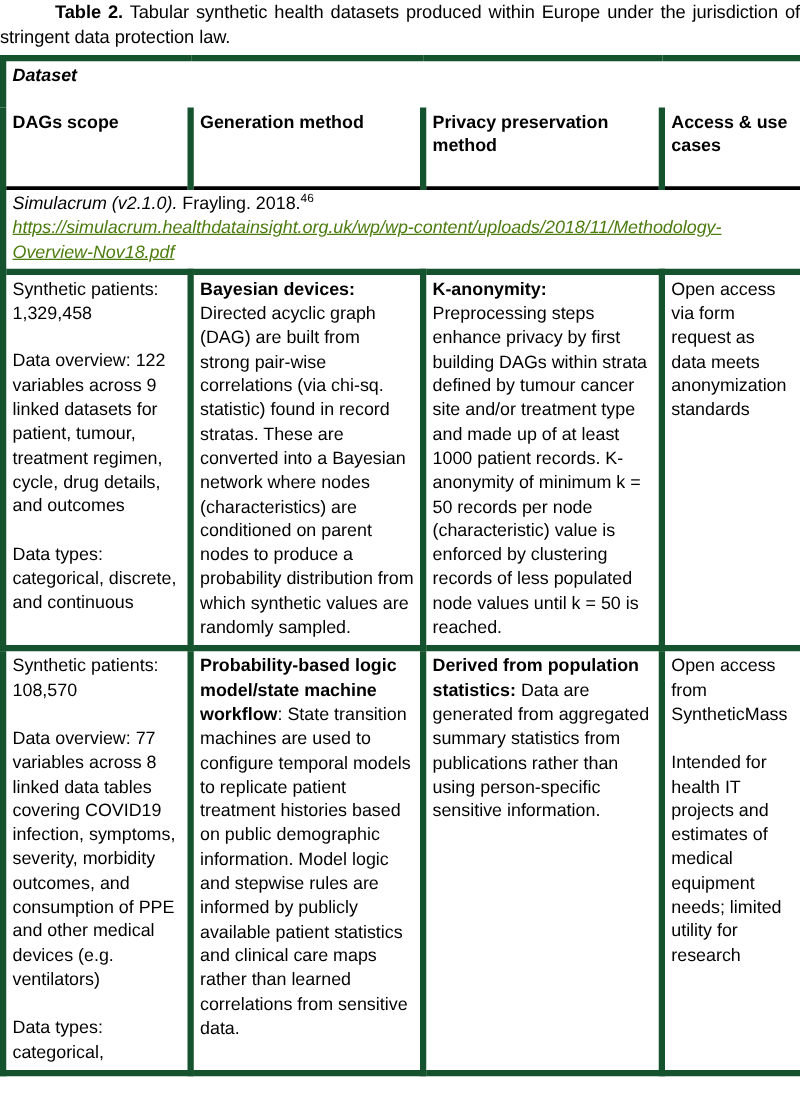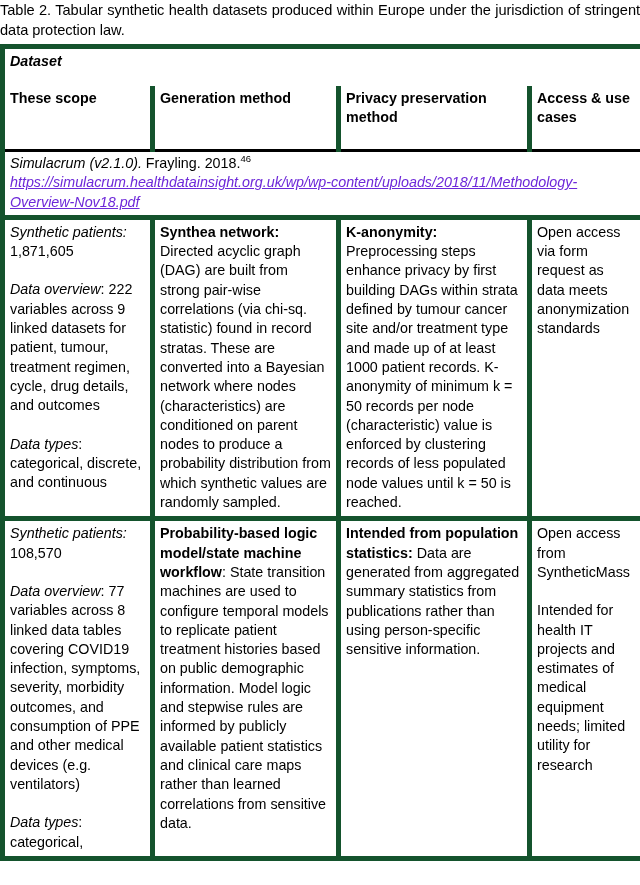--- a/index.html
+++ b/index.html
@@ -22,21 +22,21 @@
   }
   .caption {
     font-size: 14.6px;
     line-height: 19.5px;
     text-align: justify;
     text-justify: inter-word;
     padding: 1px 0 4px 0;
     margin: 0;
     letter-spacing: -0.05px;
   }
-  .caption .lbl { font-weight: normal; }
+  .caption .lbl { font-weight: bold; margin-left: 44px; }
 
   table.tbl {
     border-collapse: collapse;
     width: 640px;
     table-layout: fixed;
     border-top: 3px solid #000;
     border-left: 3px solid #000;
     border-right: 3px solid #000;
   }
   table.tbl td {
@@ -67,28 +67,28 @@
     border-bottom: 3px solid #000;
   }
   tr.section td {
     border-bottom: 3px solid #0c4a6e;
     border-top: none;
     padding-top: 2px;
     padding-bottom: 3px;
   }
   tr.section .title { font-style: italic; }
   tr.section a.url {
-    color: #6d28d9;
+    color: #4d7c0f;
     text-decoration: underline;
     font-style: italic;
   }
   sup { font-size: 9.5px; vertical-align: super; line-height: 0; }
   .body-row td { padding-top: 4px; }
   .lead { font-weight: bold; }
-  .ital { font-style: italic; }
+  .ital { }
   .gap { display: block; height: 19px; }
 </style>
 </head>
 <body>
 
 <div class="page">
 
   <p class="caption">
     <span class="lbl">Table 2.</span><span> Tabular synthetic health datasets produced within Europe under the jurisdiction of stringent data protection law.</span>
   </p>
@@ -98,43 +98,43 @@
       <col class="col1">
         <col class="col2">
         <col class="col3">
         <col class="col4">
     </colgroup>
     <tbody>
       <tr class="dataset-head">
         <td colspan="4">Dataset</td>
       </tr>
       <tr class="colheads">
-        <td>These scope</td>
+        <td>DAGs scope</td>
         <td>Generation method</td>
         <td>Privacy preservation method</td>
         <td>Access &amp; use cases</td>
       </tr>
 
       <tr class="section">
         <td colspan="4">
           <span class="title">Simulacrum (v2.1.0).</span><span> Frayling. 2018.</span><sup>46</sup><br>
           <a class="url" href="#">https://simulacrum.healthdatainsight.org.uk/wp/wp-content/uploads/2018/11/Methodology-Overview-Nov18.pdf</a>
         </td>
       </tr>
 
       <tr class="body-row">
         <td>
-          <span class="ital">Synthetic patients:</span><span> 1,871,605</span>
+          <span class="ital">Synthetic patients:</span><span> 1,329,458</span>
           <span class="gap"></span>
-          <span class="ital">Data overview</span><span>: 222 variables across 9 linked datasets for patient, tumour, treatment regimen, cycle, drug details, and outcomes</span>
+          <span class="ital">Data overview</span><span>: 122 variables across 9 linked datasets for patient, tumour, treatment regimen, cycle, drug details, and outcomes</span>
           <span class="gap"></span>
           <span class="ital">Data types</span><span>: categorical, discrete, and continuous</span>
         </td>
         <td>
-          <span class="lead">Synthea network:</span><span> Directed acyclic graph (DAG) are built from strong pair-wise correlations (via chi-sq. statistic) found in record stratas. These are converted into a Bayesian network where nodes (characteristics) are conditioned on parent nodes to produce a probability distribution from which synthetic values are randomly sampled.</span>
+          <span class="lead">Bayesian devices:</span><span> Directed acyclic graph (DAG) are built from strong pair-wise correlations (via chi-sq. statistic) found in record stratas. These are converted into a Bayesian network where nodes (characteristics) are conditioned on parent nodes to produce a probability distribution from which synthetic values are randomly sampled.</span>
         </td>
         <td>
           <span class="lead">K-anonymity:</span><span> Preprocessing steps enhance privacy by first building DAGs within strata defined by tumour cancer site and/or treatment type and made up of at least 1000 patient records. K-anonymity of minimum k = 50 records per node (characteristic) value is enforced by clustering records of less populated node values until k = 50 is reached.</span>
         </td>
         <td>
           <span>Open access via form request as data meets anonymization standards</span>
         </td>
       </tr>
 
 
@@ -143,21 +143,21 @@
           <span class="ital">Synthetic patients:</span><span> 108,570</span>
           <span class="gap"></span>
           <span class="ital">Data overview</span><span>: 77 variables across 8 linked data tables covering COVID19 infection, symptoms, severity, morbidity outcomes, and consumption of PPE and other medical devices (e.g. ventilators)</span>
           <span class="gap"></span>
           <span class="ital">Data types</span><span>: categorical,</span>
         </td>
         <td>
           <span class="lead">Probability-based logic model/state machine workflow</span><span>: State transition machines are used to configure temporal models to replicate patient treatment histories based on public demographic information. Model logic and stepwise rules are informed by publicly available patient statistics and clinical care maps rather than learned correlations from sensitive data.</span>
         </td>
         <td>
-          <span class="lead">Intended from population statistics:</span><span> Data are generated from aggregated summary statistics from publications rather than using person-specific sensitive information.</span>
+          <span class="lead">Derived from population statistics:</span><span> Data are generated from aggregated summary statistics from publications rather than using person-specific sensitive information.</span>
         </td>
         <td>
           <span>Open access from SyntheticMass</span>
           <span class="gap"></span>
           <span>Intended for health IT projects and estimates of medical equipment needs; limited utility for research</span>
         </td>
       </tr>
     </tbody>
   </table>
 </div>

